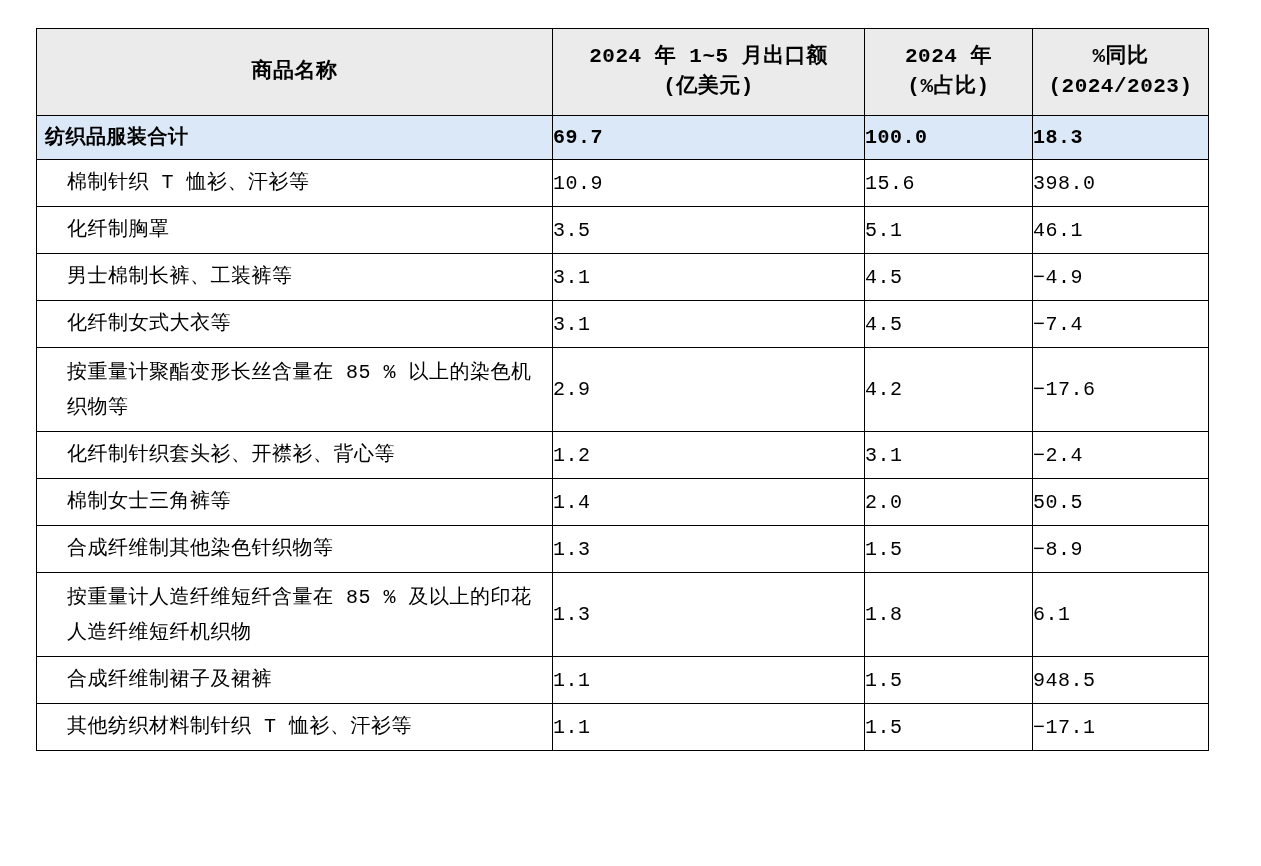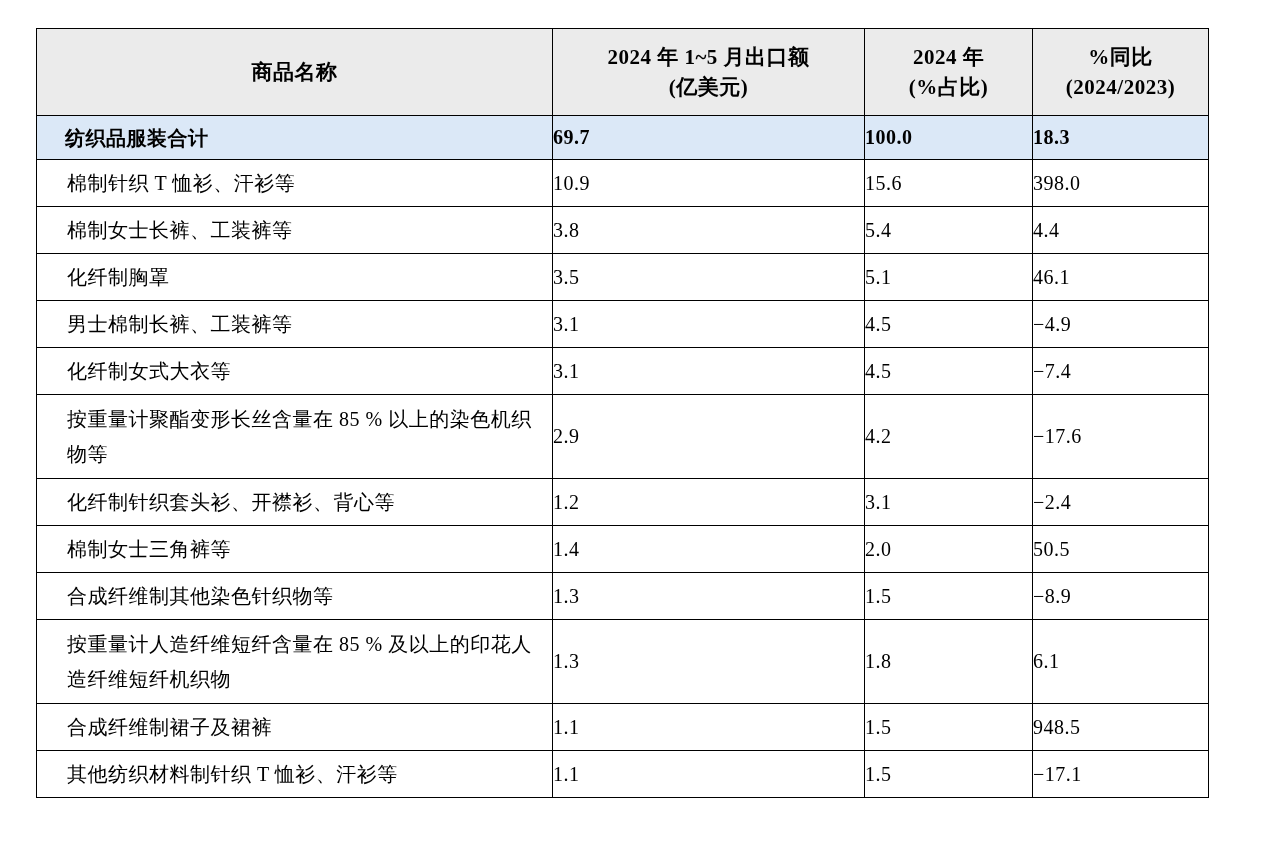--- a/index.html
+++ b/index.html
@@ -11,20 +11,21 @@
     width: 1261px;
     height: 866px;
     font-family: "Liberation Serif", "DejaVu Serif", serif;
     color: #000000;
   }
   .page {
     position: relative;
     width: 1261px;
     height: 866px;
     box-sizing: border-box;
+    font-family: Liberation Mono, monospace;
   }
   table.data-table {
     position: absolute;
     left: 36px;
     top: 28px;
     width: 1172px;
     border-collapse: collapse;
     table-layout: fixed;
   }
   table.data-table col.c-name  { width: 516px; }
@@ -64,21 +65,21 @@
     letter-spacing: 0.5px;
   }
   tbody tr.total {
     background: #dbe8f7;
     height: 44px;
   }
   tbody tr.total td {
     font-weight: bold;
   }
   tbody tr.total td.name {
-    padding-left: 28px;
+    padding-left: 8px;
   }
   tbody tr.tall { height: 84px; }
   tbody tr.tall td.name { line-height: 1.75; }
 </style>
 </head>
 <body>
 
 <div class="page">
   <table class="data-table">
     <colgroup>
@@ -111,26 +112,20 @@
         <td class="name">纺织品服装合计</td>
         <td class="num">69.7</td>
         <td class="num">100.0</td>
         <td class="num">18.3</td>
       </tr>
       <tr>
         <td class="name">棉制针织 T 恤衫、汗衫等</td>
         <td class="num">10.9</td>
         <td class="num">15.6</td>
         <td class="num">398.0</td>
-      </tr>
-      <tr>
-        <td class="name">棉制女士长裤、工装裤等</td>
-        <td class="num">3.8</td>
-        <td class="num">5.4</td>
-        <td class="num">4.4</td>
       </tr>
       <tr>
         <td class="name">化纤制胸罩</td>
         <td class="num">3.5</td>
         <td class="num">5.1</td>
         <td class="num">46.1</td>
       </tr>
       <tr>
         <td class="name">男士棉制长裤、工装裤等</td>
         <td class="num">3.1</td>

